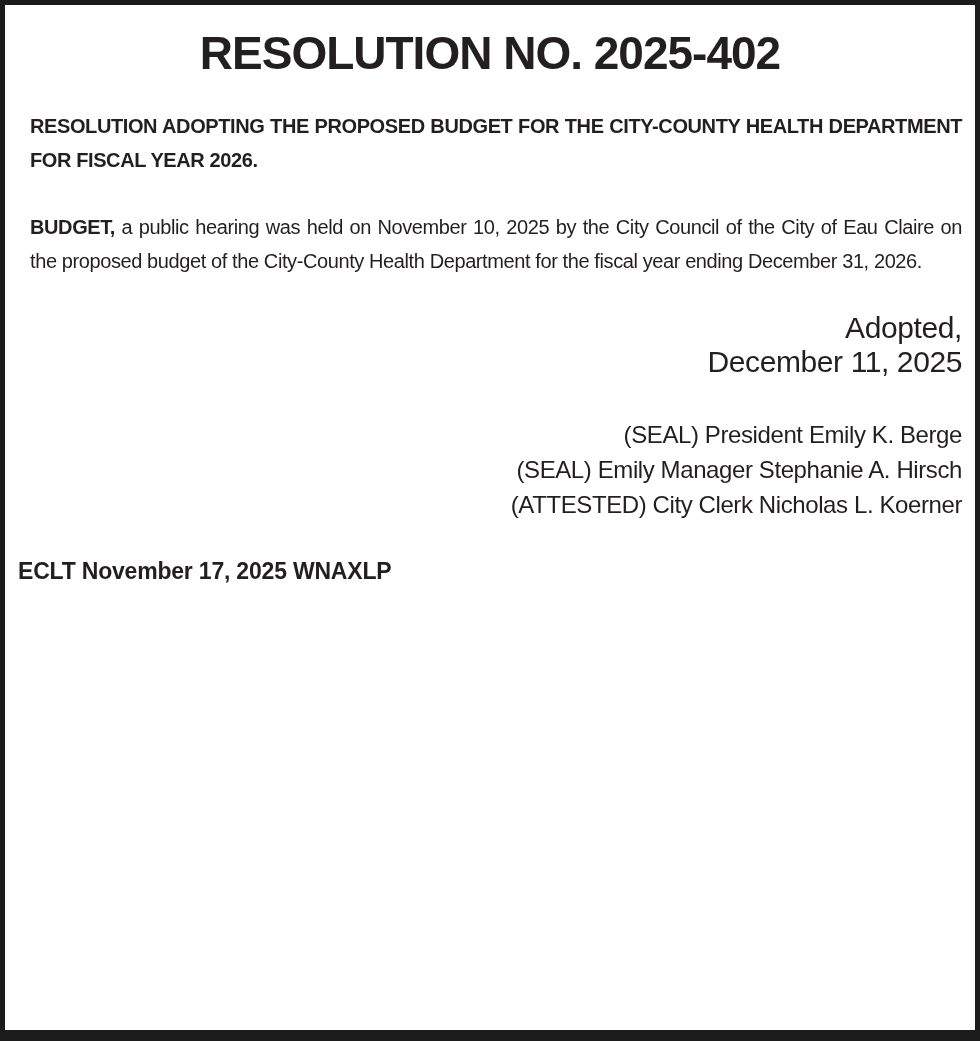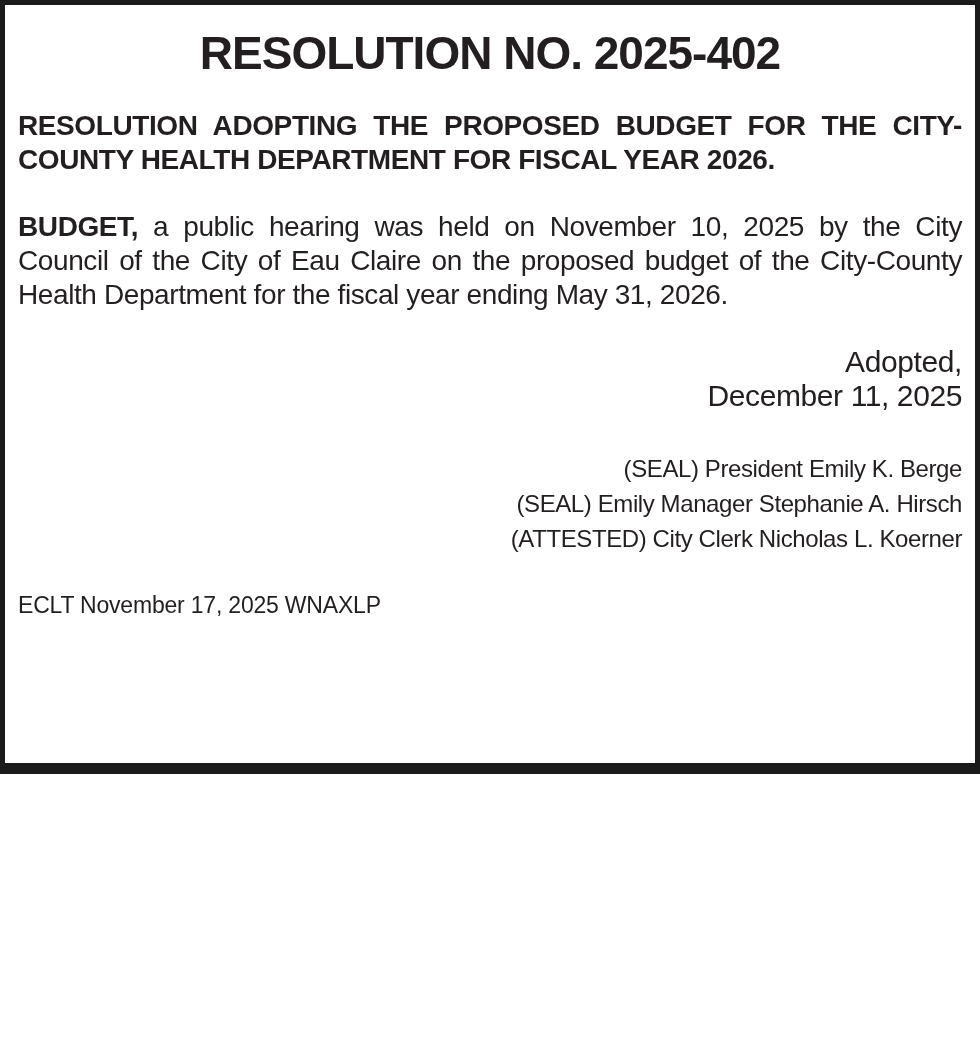--- a/index.html
+++ b/index.html
@@ -3,41 +3,41 @@
 <meta charset="utf-8">
 <style>
   html, body {
     margin: 0;
     padding: 0;
     background: #ffffff;
   }
   .page {
     position: relative;
     width: 980px;
-    height: 774px;
+    height: 1041px;
     box-sizing: border-box;
     background: #ffffff;
     border: 5px solid #1b1b1b;
     border-bottom-width: 11px;
     padding: 14px 13px 0 13px;
     font-family: "Liberation Sans", sans-serif;
     color: #231f20;
     overflow: hidden;
   }
   .title {
     margin: 8px 0 30px 0;
     text-align: center;
     font-size: 46px;
     line-height: 52px;
     font-weight: bold;
     letter-spacing: -1px;
   }
   .para {
-    margin: 0 0 33px 0;
-    font-size: 28px;
+    margin: 0 0 33px 12px;
+    font-size: 20px;
     line-height: 34px;
     letter-spacing: -0.4px;
     text-align: justify;
   }
   .para .lead {
     font-weight: bold;
   }
   .adopted-block {
     margin: 8px 0 0 0;
     font-size: 30px;
@@ -51,32 +51,33 @@
     line-height: 35px;
     letter-spacing: -0.4px;
     text-align: right;
   }
   .pub-footer {
     margin: 36px 0 0 0;
     font-size: 23px;
     line-height: 26px;
     letter-spacing: -0.2px;
     text-align: left;
+    font-weight: bold;
   }
 </style>
 </head>
 <body>
 
 <div class="page">
 
   <h1 class="title">RESOLUTION NO. 2025-402</h1>
 
   <p class="para"><span class="lead">RESOLUTION ADOPTING THE PROPOSED BUDGET FOR THE CITY-COUNTY HEALTH DEPARTMENT FOR FISCAL YEAR 2026.</span><span></span></p>
 
-  <p class="para"><span class="lead">BUDGET,</span><span> a public hearing was held on November 10, 2025 by the City Council of the City of Eau Claire on the proposed budget of the City-County Health Department for the fiscal year ending May 31, 2026.</span></p>
+  <p class="para"><span class="lead">BUDGET,</span><span> a public hearing was held on November 10, 2025 by the City Council of the City of Eau Claire on the proposed budget of the City-County Health Department for the fiscal year ending December 31, 2026.</span></p>
 
 
 
   <div class="adopted-block">
     <div>Adopted,</div>
     <div>December 11, 2025</div>
   </div>
 
   <div class="signature-block">
     <div>(SEAL) President Emily K. Berge</div>

